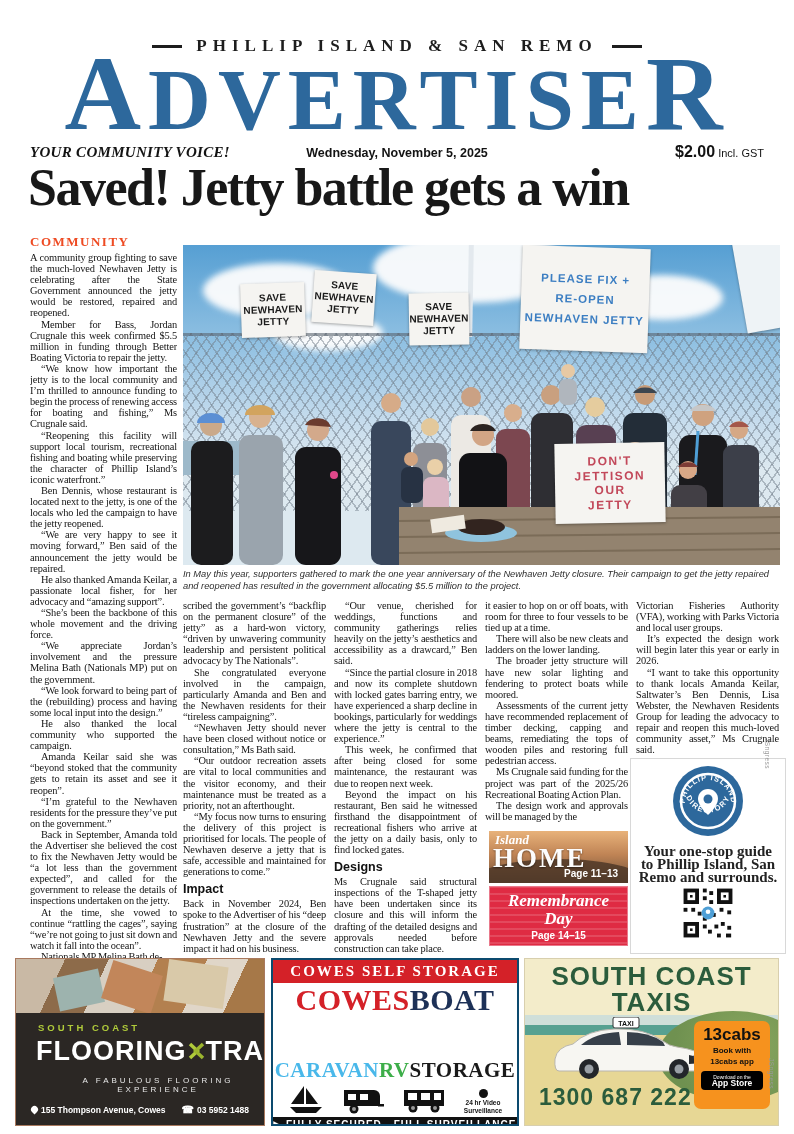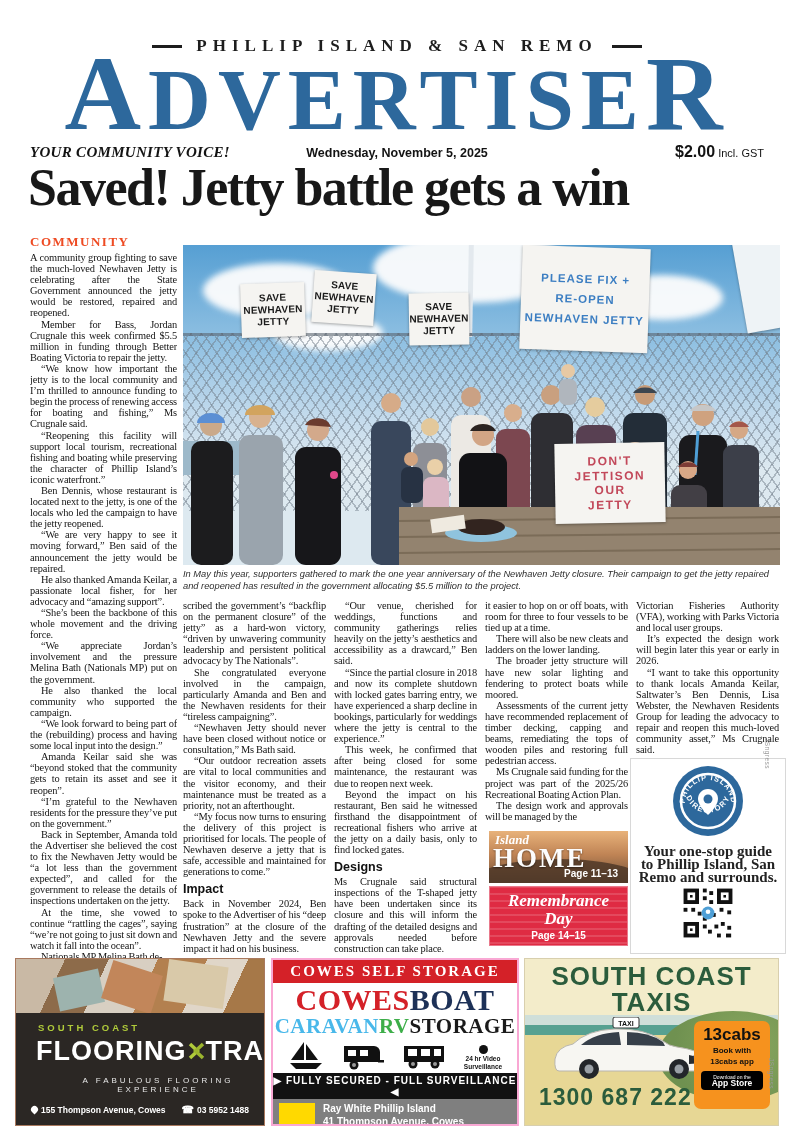--- a/index.html
+++ b/index.html
@@ -93,26 +93,26 @@
              font-family:"Liberation Sans",sans-serif; font-weight:bold; font-size:27px; letter-spacing:1px; }
   .fx-x { width:34px; height:34px; margin:0 1px; }
   .fx-tag { color:#e8e8e8; font-family:"Liberation Sans",sans-serif; font-size:8px; letter-spacing:3px;
             text-align:center; margin-top:8px;padding-left:36px; }
   .fx-contact { display:flex; justify-content:center; gap:16px; margin-top:10px; color:#fff;
                 font-family:"Liberation Sans",sans-serif; font-weight:bold; font-size:8.5px; align-items:center; }
   .pin-ico { display:inline-block; width:7px; height:7px; background:#fff; border-radius:50% 50% 50% 0;
              transform:rotate(-45deg); margin-right:3px; }
   .ph-ico { margin-right:3px; font-size:10px; }
 
-  .ad-cowes { left:271px; width:248px; background:#fff; border:2px solid #f9a8d4; }
+  .ad-cowes { left:271px; width:248px; background:#fff; border:2px solid #0c4a6e; }
   .cw-banner { background:#d42128; color:#fff; text-align:center; font-weight:bold; font-size:15px;
                letter-spacing:2px; padding:3px 0; }
   .cw-words { text-align:center; font-weight:bold; line-height:30px; margin-top:2px; }
   .cw-row1 { font-size:30px; letter-spacing:.5px; }
-  .cw-row2 { font-size:21px; line-height:22px; letter-spacing:.5px; }
+  .cw-row2 { font-size:21px; line-height:22px; letter-spacing:.5px;margin-top:44px; }
   .cw-red{color:#d42128;} .cw-navy{color:#1d3157;} .cw-blue{color:#49b8ea;} .cw-green{color:#3dae49;} .cw-black{color:#1a1a1a;}
   .cw-icons { display:flex; align-items:flex-end; justify-content:center; gap:18px; height:32px; margin-top:1px; }
   .cw-cam { font-family:"Liberation Sans",sans-serif; font-weight:bold; font-size:6.5px; line-height:7.5px; text-align:center; color:#111; }
   .cw-cam .lens { width:9px; height:9px; border-radius:50%; background:#111; margin:0 auto 1px; }
   .cw-bar { background:#111; color:#fff; font-family:"Liberation Sans",sans-serif; font-weight:bold;
             font-size:10px; letter-spacing:1px; text-align:center; padding:2px 0; margin-top:3px; }
   .cw-footer { background:#7f7f7f; display:flex; gap:8px; padding:4px 6px; height:44px; }
   .rw-logo { width:36px; height:36px; background:#ffd900; color:#222; font-family:"Liberation Sans",sans-serif;
              font-weight:bold; font-size:6px; display:flex; align-items:flex-end; justify-content:center; padding-bottom:2px; }
   .cw-agent { color:#fff; font-family:"Liberation Sans",sans-serif; font-weight:bold; font-size:10px; line-height:12.5px; }
@@ -160,22 +160,22 @@
   <div class="textcol col1">
       <p>A community group fighting to save the much-loved Newhaven Jetty is celebrating after the State Government announced the jetty would be restored, repaired and reopened.</p>
       <p>Member for Bass, Jordan Crugnale this week confirmed $5.5 million in funding through Better Boating Victoria to repair the jetty.</p>
       <p>“We know how important the jetty is to the local community and I’m thrilled to announce funding to begin the process of renewing access for boating and fishing,” Ms Crugnale said.</p>
       <p>“Reopening this facility will support local tourism, recreational fishing and boating while preserving the character of Phillip Island’s iconic waterfront.”</p>
       <p>Ben Dennis, whose restaurant is located next to the jetty, is one of the locals who led the campaign to have the jetty reopened.</p>
       <p>“We are very happy to see it moving forward,” Ben said of the announcement the jetty would be repaired.</p>
       <p>He also thanked Amanda Keilar, a passionate local fisher, for her advocacy and “amazing support”.</p>
       <p>“She’s been the backbone of this whole movement and the driving force.</p>
       <p>“We appreciate Jordan’s involvement and the pressure Melina Bath (Nationals MP) put on the government.</p>
+      <p>“We look forward to being part of the (rebuilding) process and having some local input into the design.”</p>
       <p>He also thanked the local community who supported the campaign.</p>
-      <p>“We look forward to being part of the (rebuilding) process and having some local input into the design.”</p>
       <p>Amanda Keilar said she was “beyond stoked that the community gets to retain its asset and see it reopen”.</p>
       <p>“I’m grateful to the Newhaven residents for the pressure they’ve put on the government.”</p>
       <p>Back in September, Amanda told the Advertiser she believed the cost to fix the Newhaven Jetty would be “a lot less than the government expected”, and called for the government to release the details of inspections undertaken on the jetty.</p>
       <p>At the time, she vowed to continue “rattling the cages”, saying “we’re not going to just sit down and watch it fall into the ocean”.</p>
       <p>Nationals MP Melina Bath de-</p>
     </div>
 
   <figure class="photo">
     <div class="cloud" style="left:20px; top:18px; width:150px; height:55px;"></div>
     <div class="cloud" style="left:190px; top:-12px; width:200px; height:70px;"></div>

